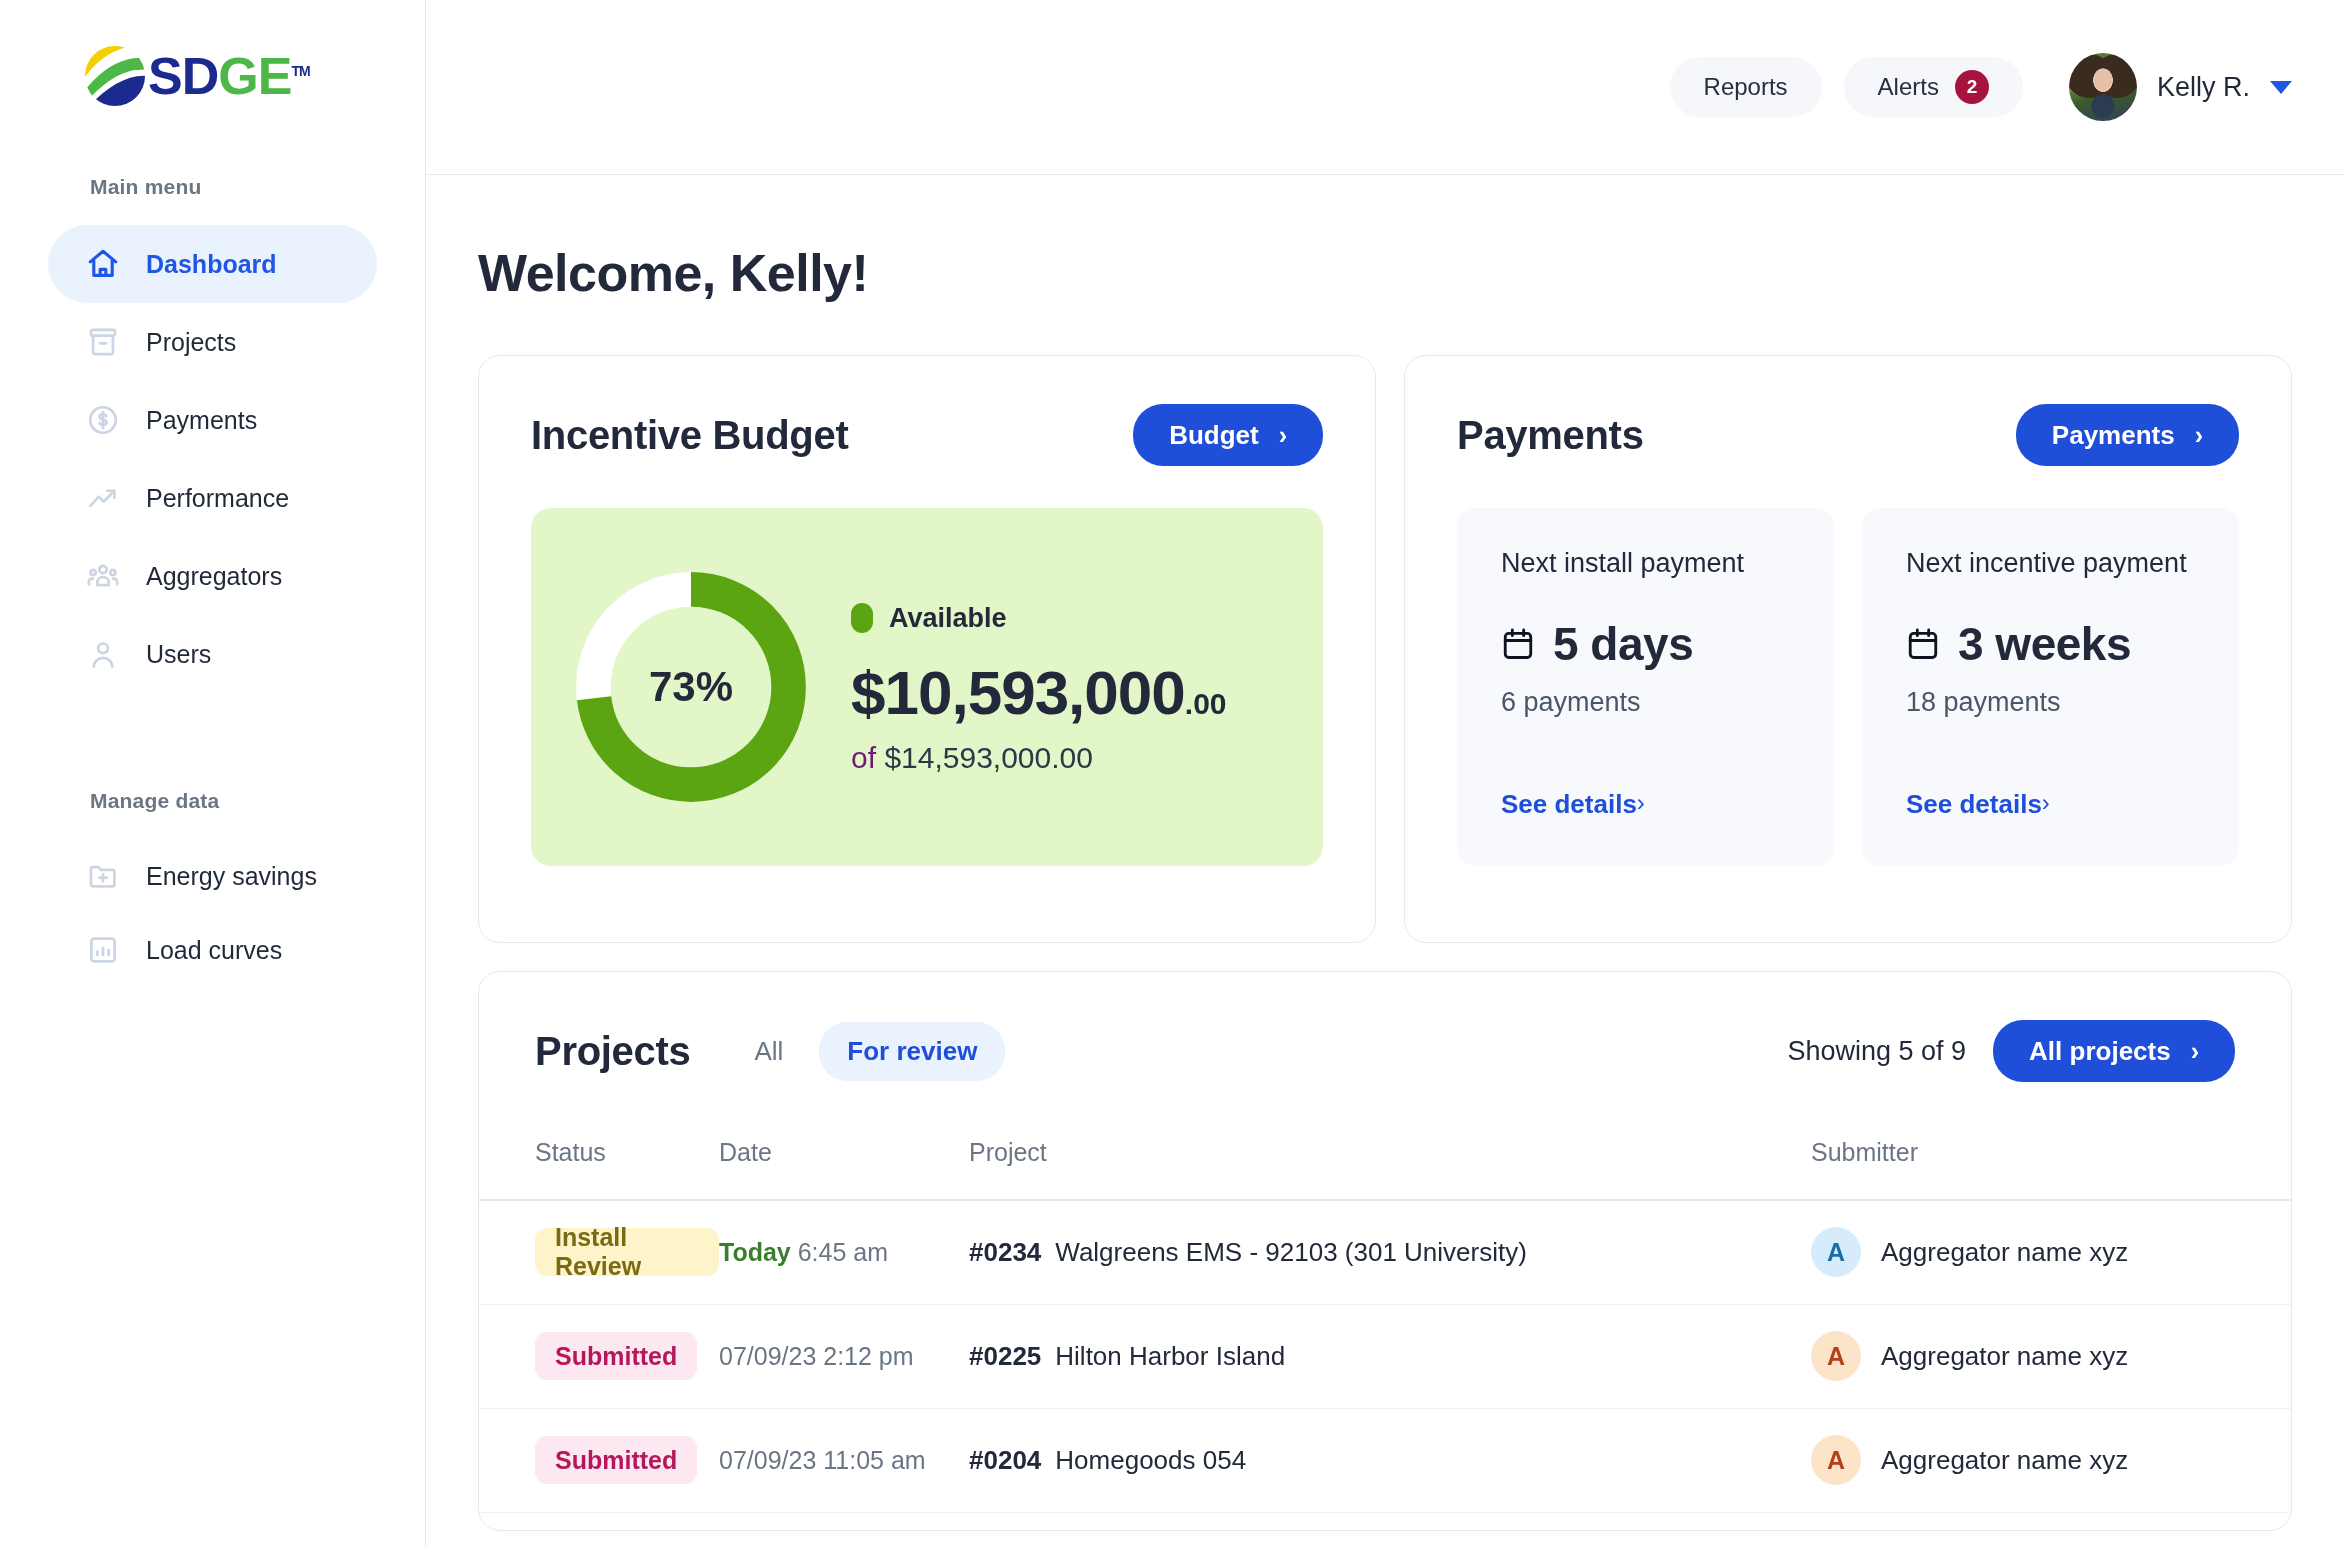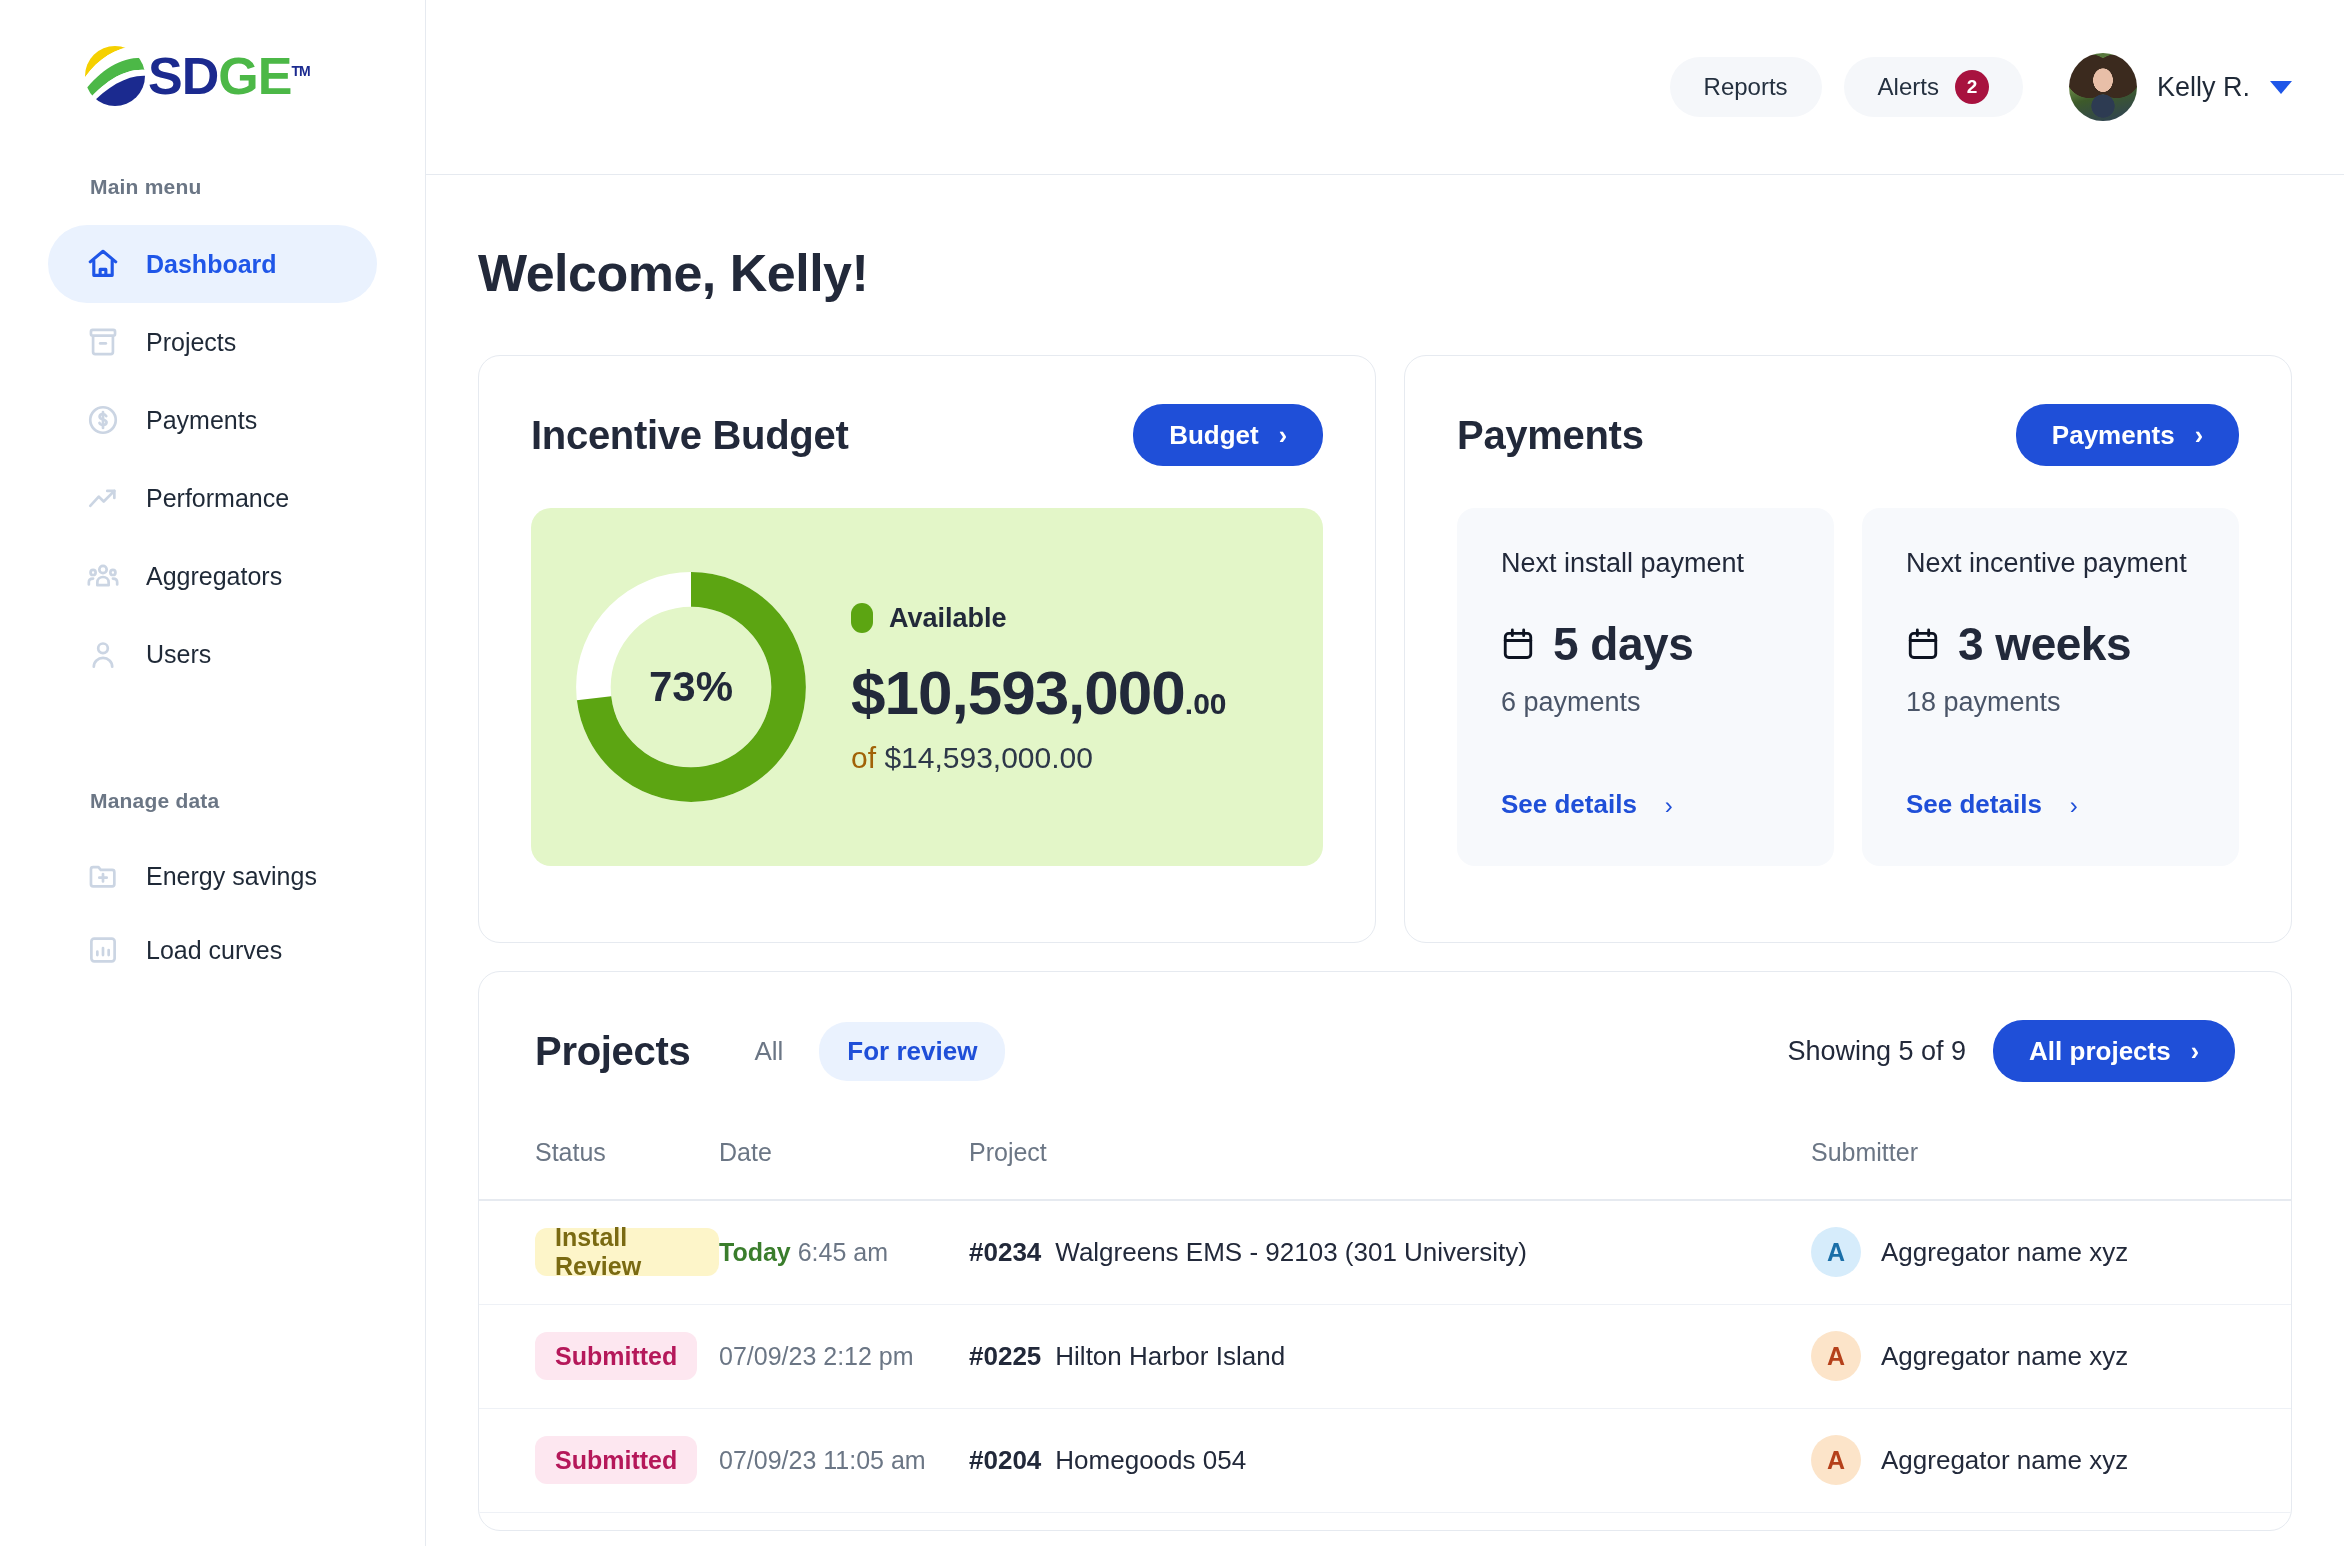--- a/index.html
+++ b/index.html
@@ -110,39 +110,39 @@
     position: absolute; inset: 0; display: flex; align-items: center; justify-content: center;
     font-size: 42px; font-weight: 700; color: #22293a;
   }
   .budget-right { padding-top: 4px; }
   .legend { display: flex; align-items: center; gap: 16px; margin-bottom: 26px; }
   .legend-dot { width: 22px; height: 30px; border-radius: 11px; background: #5ca512; flex: 0 0 22px; }
   .legend-label { font-size: 27px; color: #22293a; font-weight: 600; }
   .amount-main { font-size: 62px; font-weight: 700; color: #22293a; letter-spacing: -1px; line-height: 1.05; }
   .amount-cents { font-size: 30px; font-weight: 700; color: #22293a; letter-spacing: 0; }
   .amount-sub { font-size: 30px; color: #2d3748; margin-top: 16px; }
-  .amount-sub .of { color: #a16207; }
+  .amount-sub .of { color: #701a75; }
 
   
   .pay-row { display: flex; gap: 28px; margin-top: 42px; }
   .pay-box {
     flex: 1 1 0; background: #f7f9fc; border-radius: 18px;
     height: 358px; padding: 40px 44px;
     display: flex; flex-direction: column;
   }
   .pay-label { font-size: 27px; color: #22293a; }
   .pay-big { display: flex; align-items: center; gap: 18px; margin-top: 38px; }
   .cal-icon { width: 34px; height: 36px; flex: 0 0 34px; }
   .cal-icon svg { display: block; width: 34px; height: 36px; }
   .pay-big-text { font-size: 46px; font-weight: 700; color: #22293a; letter-spacing: -0.5px; }
   .pay-count { font-size: 27px; color: #4a5568; margin-top: 16px; }
   .see-details {
     margin-top: auto; margin-bottom: 6px;
     font-size: 26px; font-weight: 700; color: #1f4fd8; cursor: pointer;
-    display: flex; align-items: flex-end; gap: 28px;
+    display: flex; align-items: flex-start; gap: 0;
   }
   .see-details .chev { font-size: 24px; font-weight: 400; }
 
   
   .card.projects {
     margin-top: 28px; width: 100%; height: 560px;
     padding: 48px 0 0 0; overflow: hidden;
   }
   .proj-head { display: flex; align-items: center; padding: 0 56px; }
   .proj-title { font-size: 40px; font-weight: 700; color: #22293a; letter-spacing: -0.3px; }

